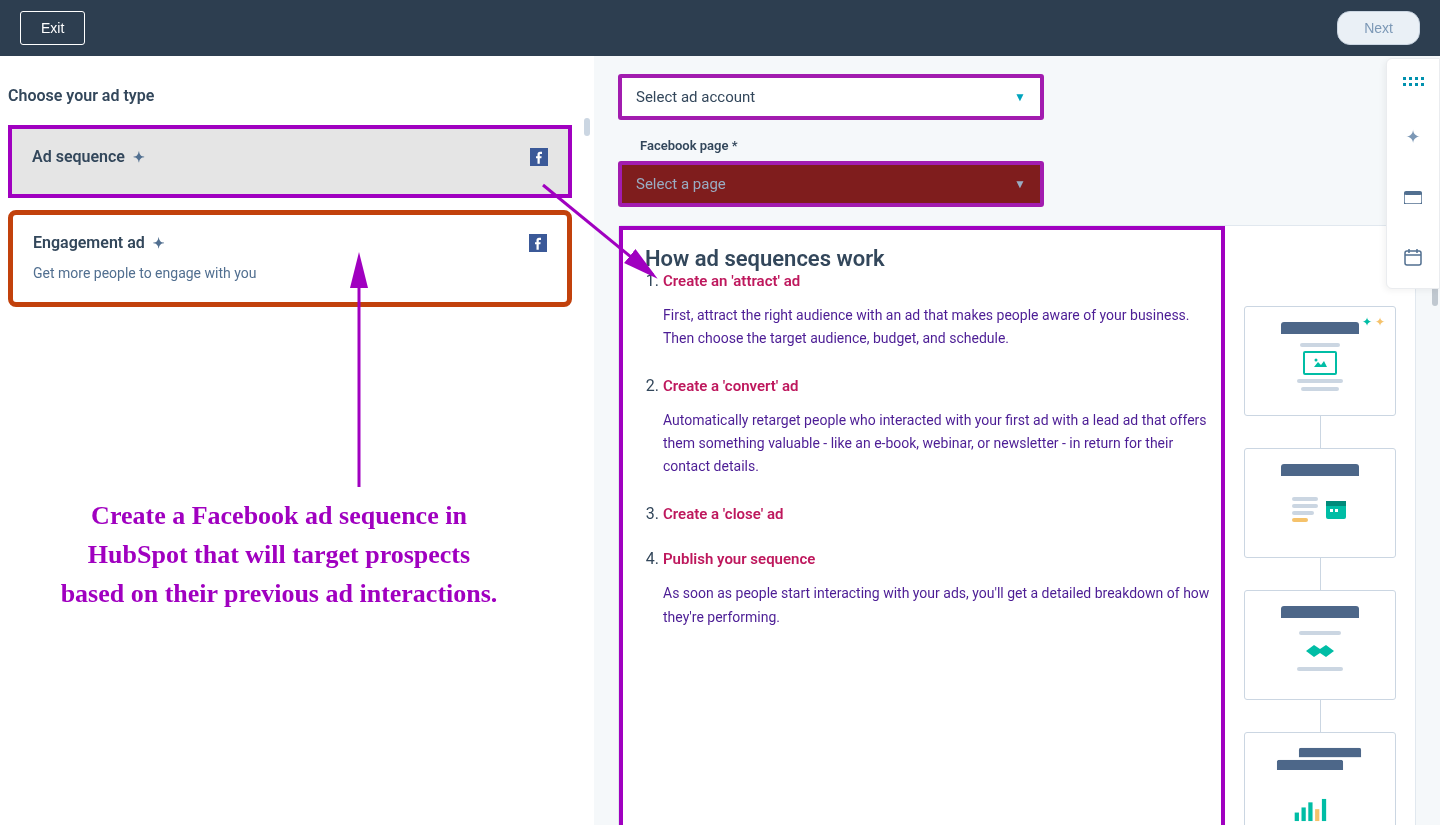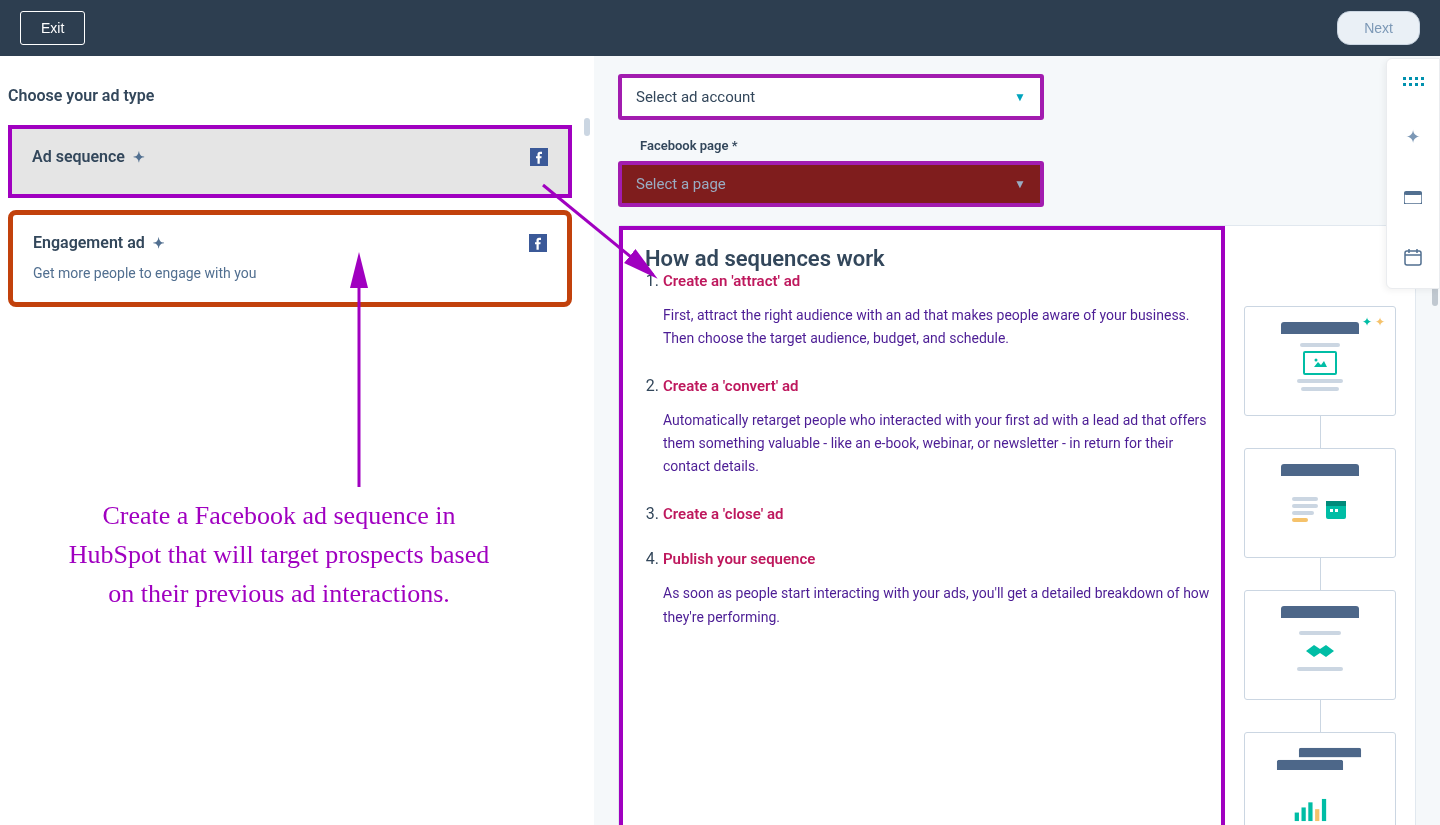--- a/index.html
+++ b/index.html
@@ -53,21 +53,21 @@
 .stars-top::before { content: "✦ "; color: #00bda5; }
 .connector { width: 1px; height: 32px; background: #cbd6e2; }
 
 .float-toolbar { position: absolute; top: 58px; right: 0; width: 54px; background: #fff; border: 1px solid #eaecef; border-radius: 6px 0 0 6px; box-shadow: -2px 2px 6px rgba(0,0,0,0.05); display: flex; flex-direction: column; align-items: center; padding: 18px 0; gap: 40px; z-index: 20; }
 .ft-item { color: #516f90; font-size: 18px; cursor: pointer; }
 .grid-dots { display: grid; grid-template-columns: repeat(4, 3px); grid-template-rows: repeat(2, 3px); gap: 3px; }
 .grid-dots span { background: #0091ae; width: 3px; height: 3px; }
 .sparkle-big { color: #7c98b6; }
 
 
-.ann-box { position: absolute; color: #a000c0; }
+.ann-box { position: absolute; color: #a000c0; font-weight: bold; }
 .ann-text { font-family: Georgia, "Times New Roman", serif; font-size: 26px; color: #a000c0; text-align: center; line-height: 1.5; }
 .ann-arrow-up { position: absolute; left: 344px; top: 262px; }
 .ann-arrow-up svg { overflow: visible; }
 .ann-arrow-diag { position: absolute; left: 538px; top: 180px; }
 </style>
 </head>
 <body>
 
 <div class="top-bar">
   <button class="exit-btn">Exit</button>

